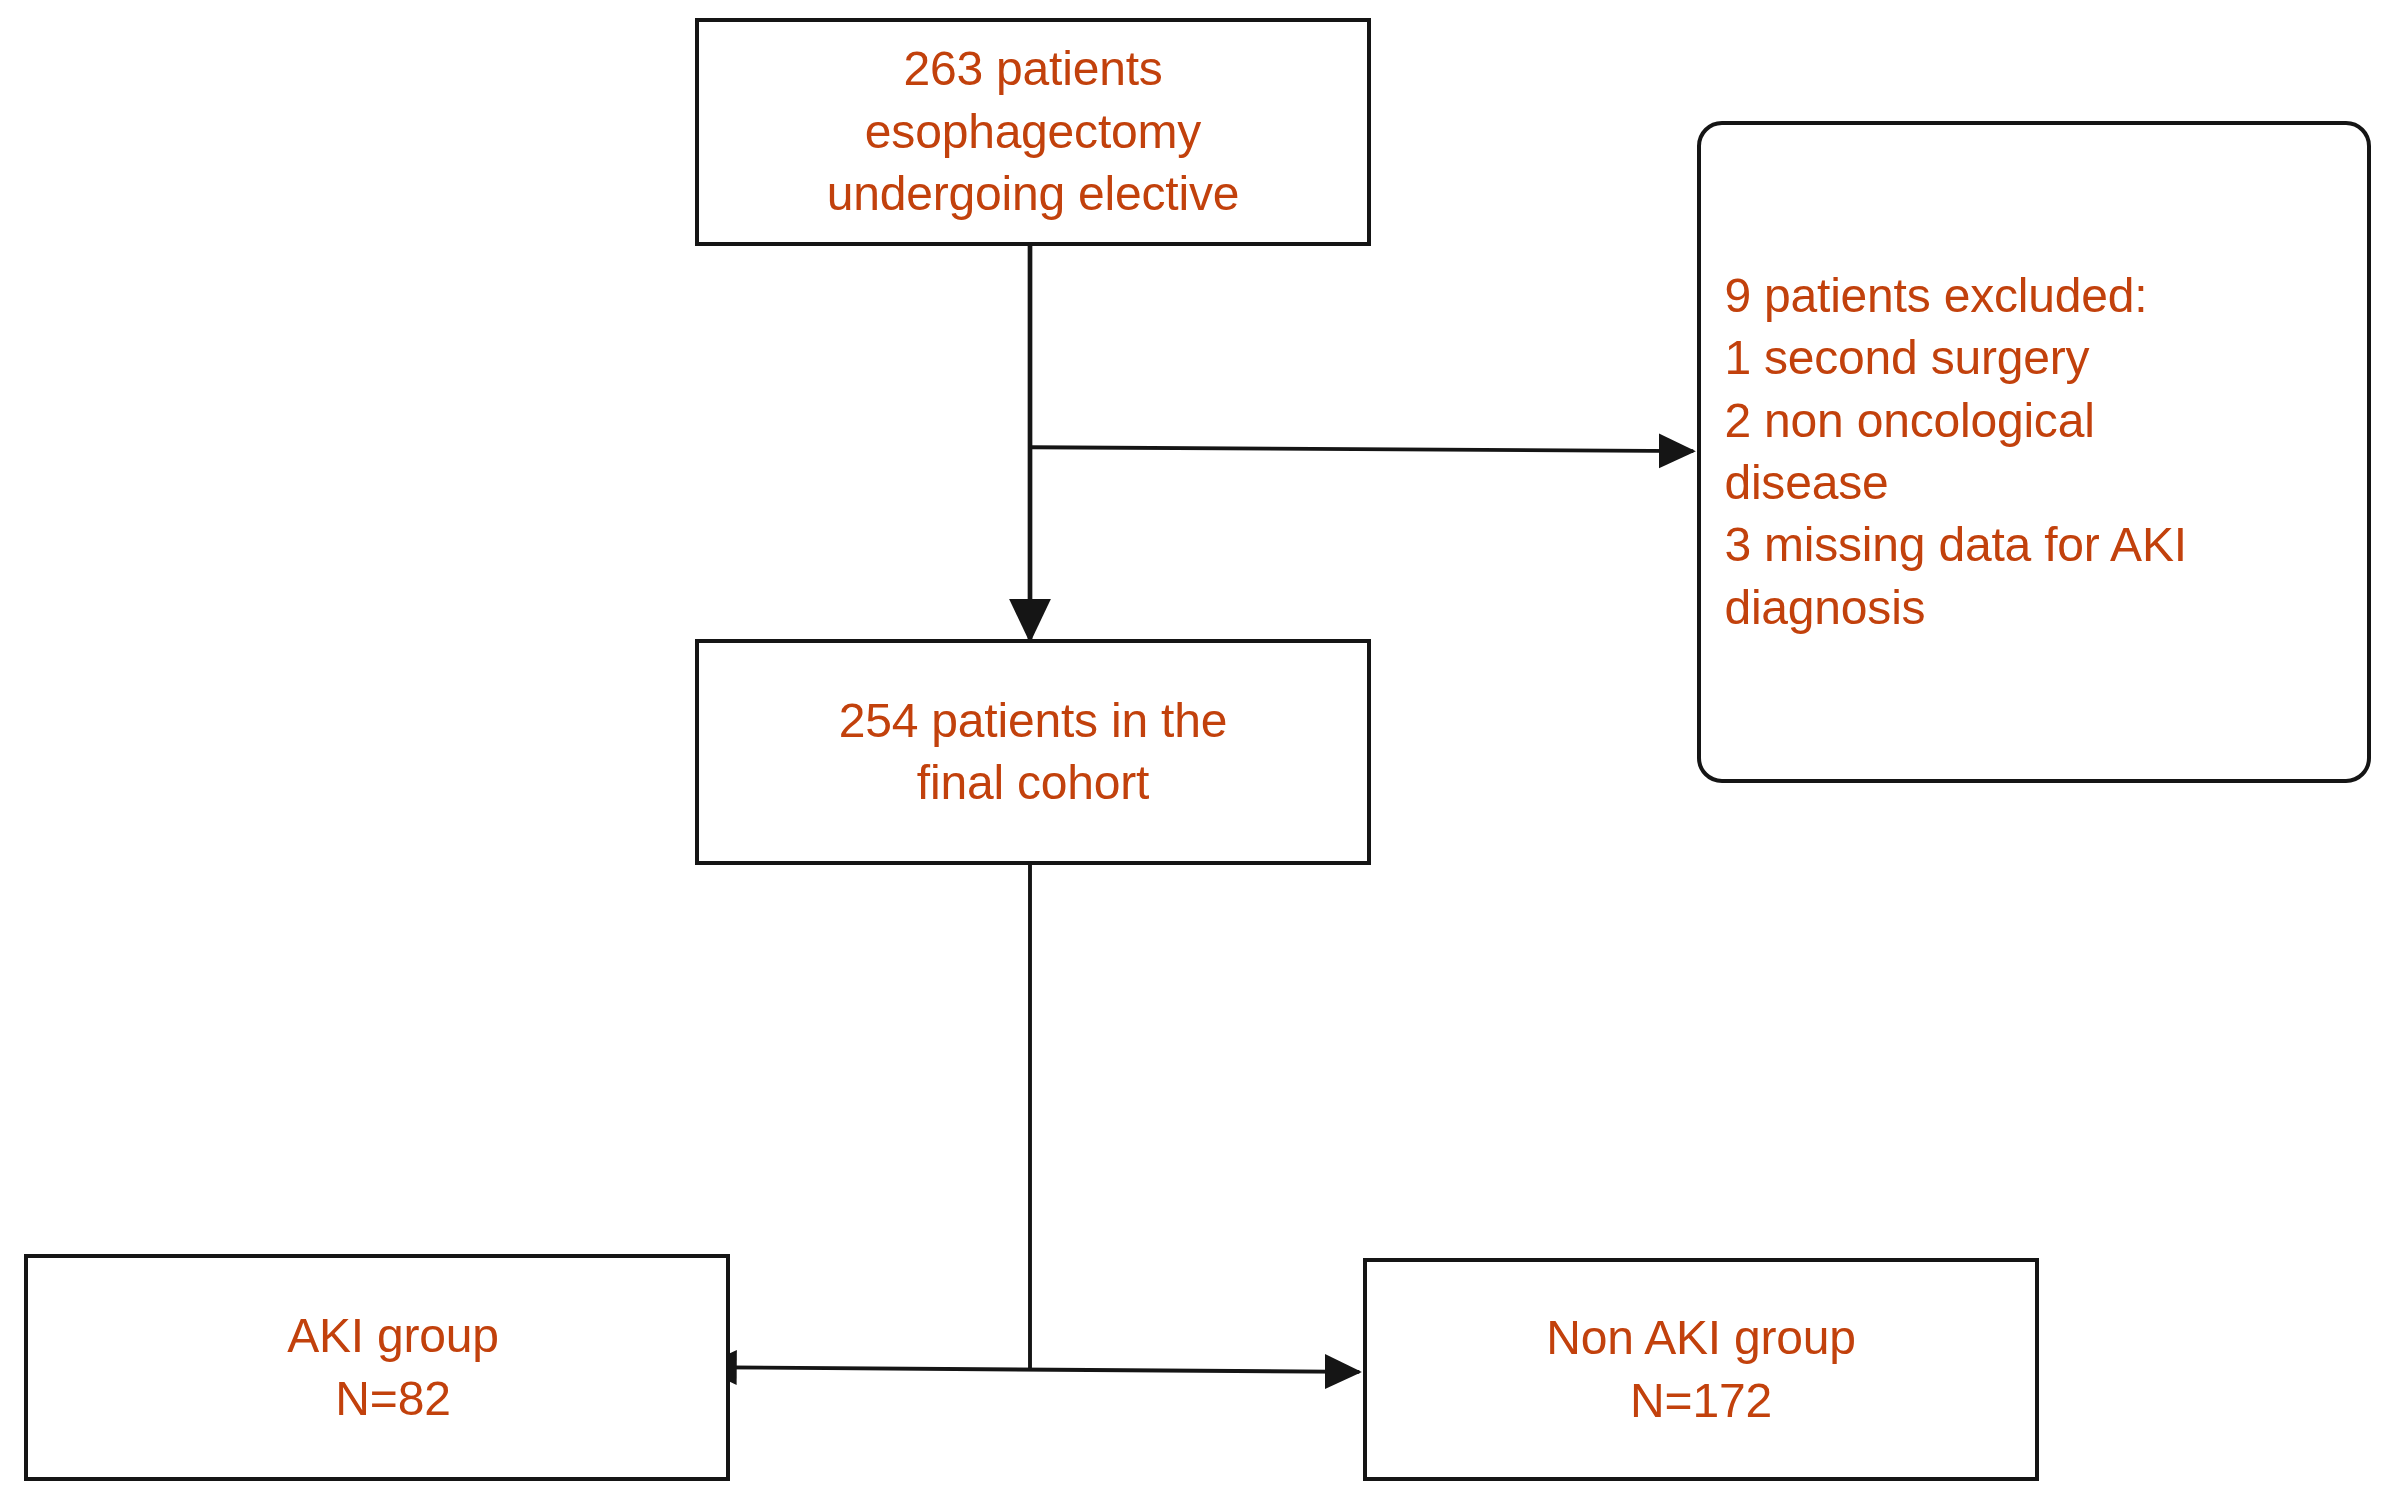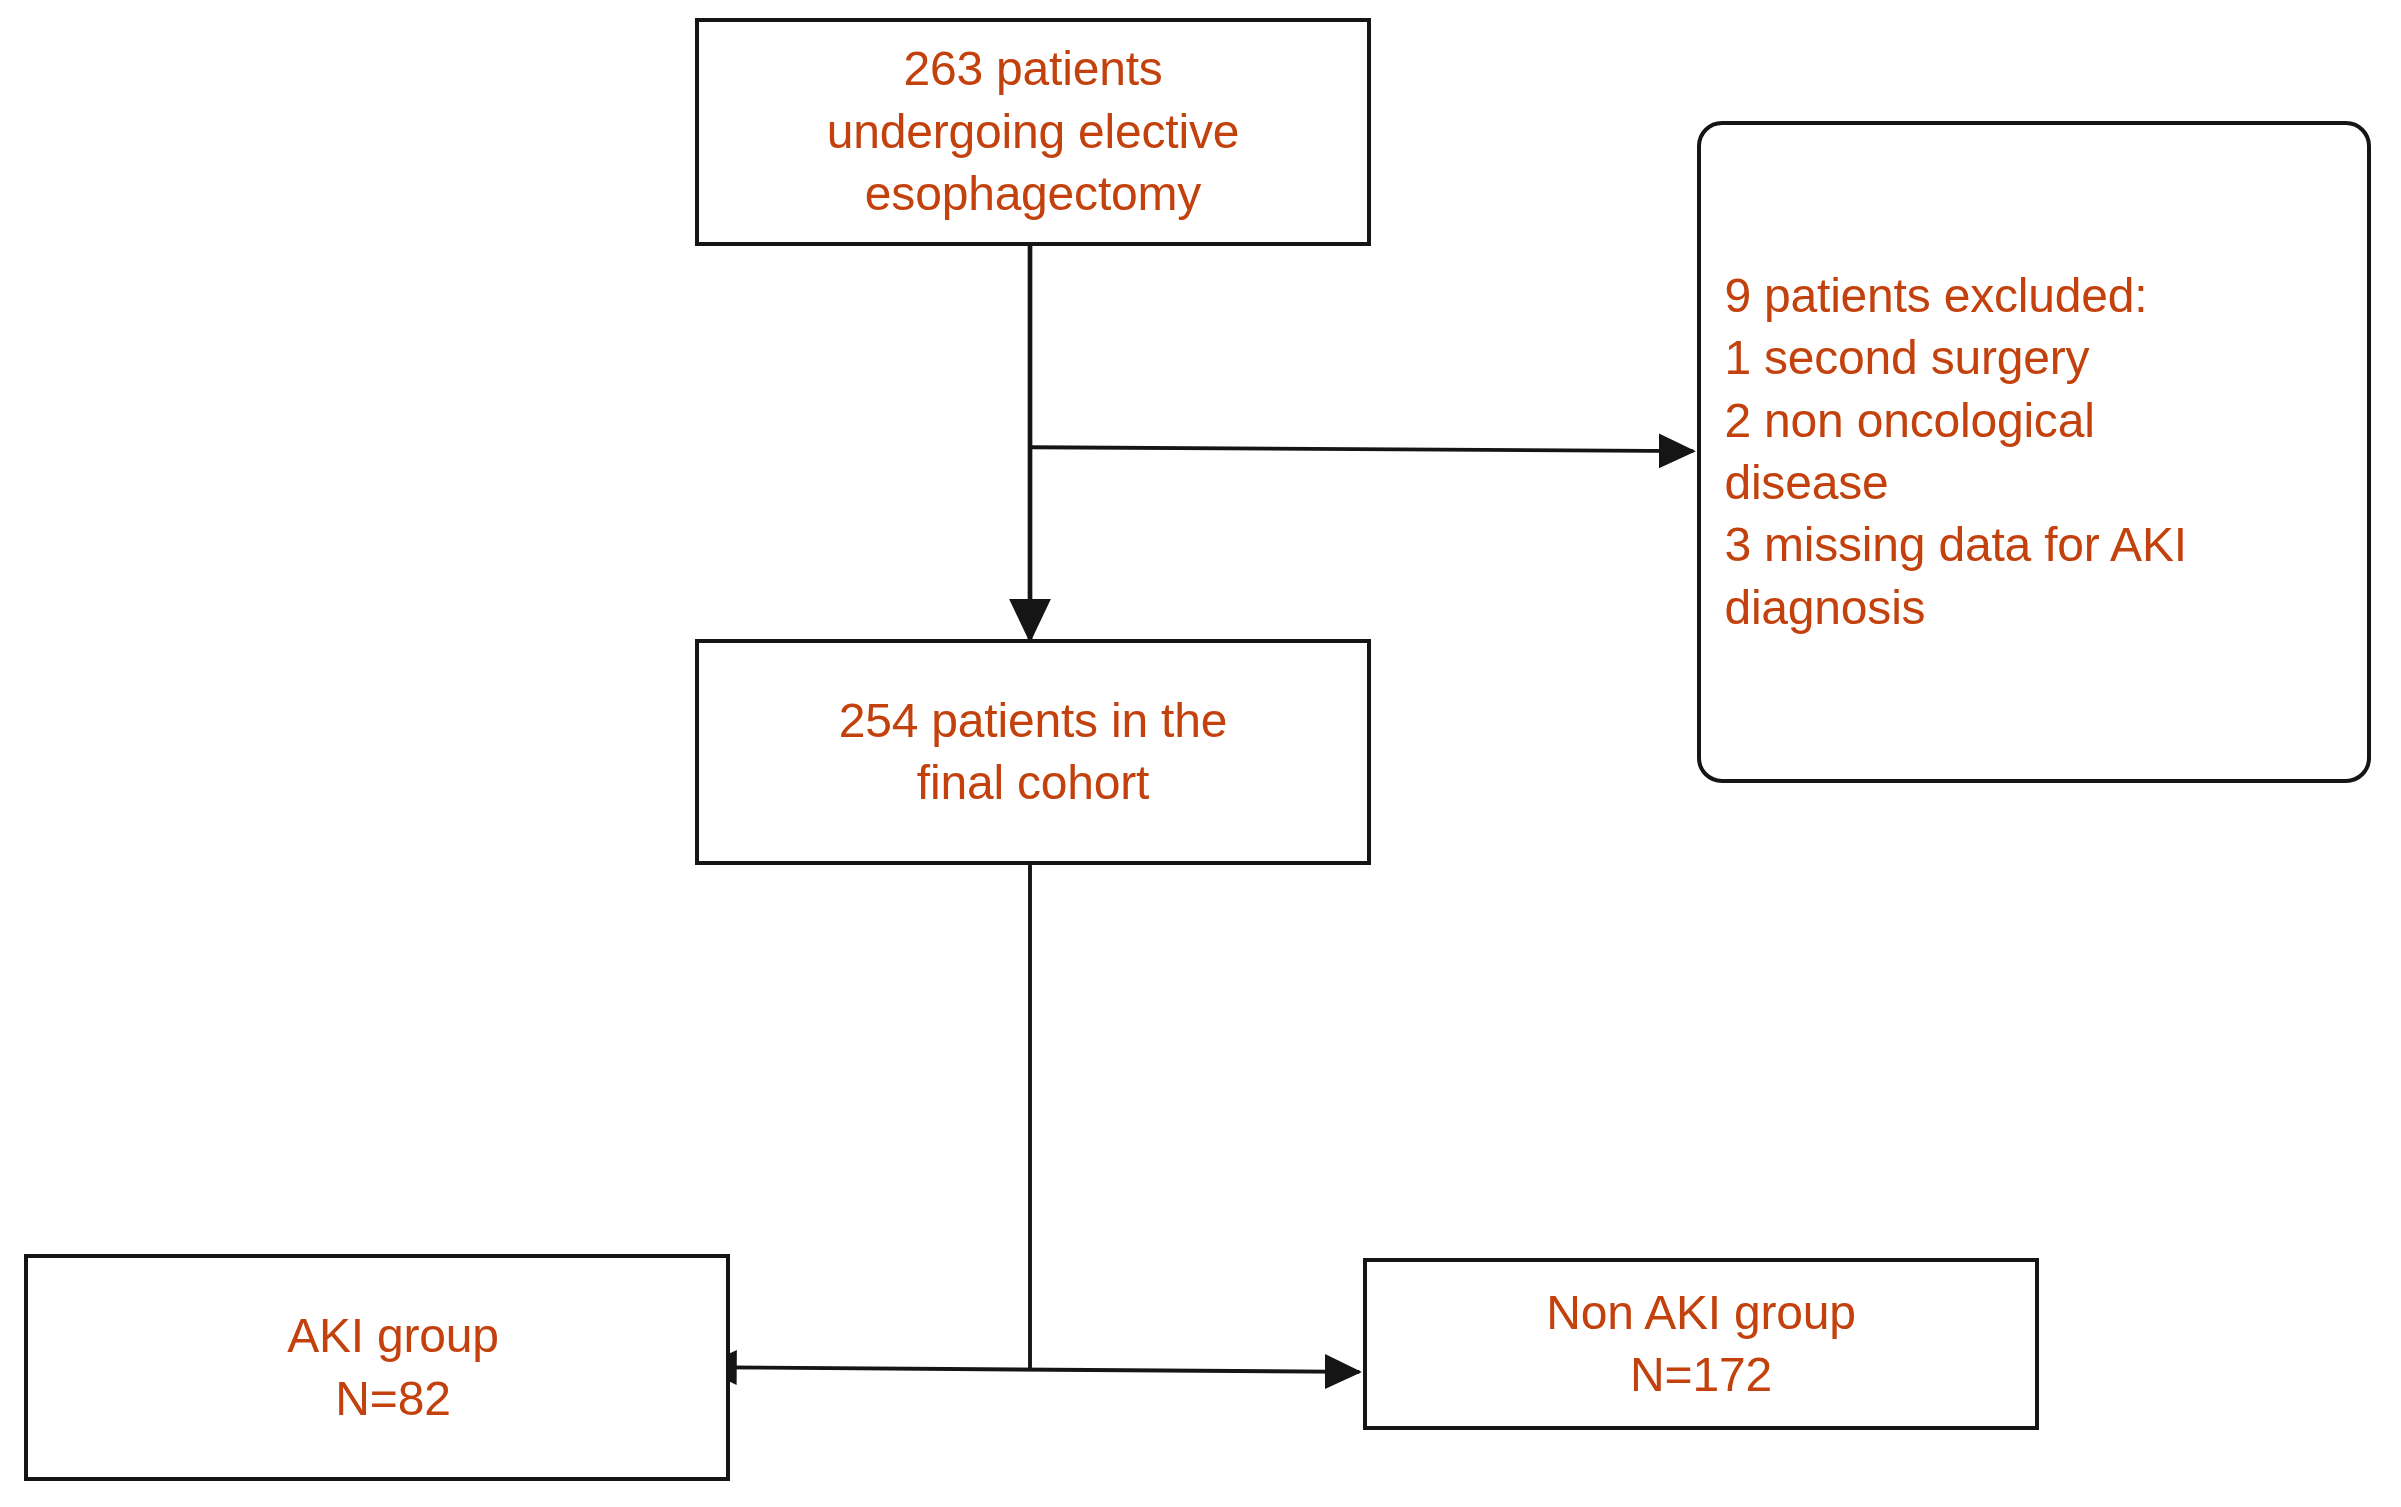--- a/index.html
+++ b/index.html
@@ -69,21 +69,21 @@
   #box-cohort {
     left: 695px;  top: 639px;
     width: 676px; height: 226px;
   }
   #box-aki {
     left: 24px;   top: 1254px;
     width: 706px; height: 227px; padding-left: 32px;
   }
   #box-nonaki {
     left: 1363px; top: 1258px;
-    width: 676px; height: 172px;
+    width: 676px; height: 223px;
   }
 </style>
 </head>
 <body>
 
 <div id="flow-root">
 
   <svg id="flow-svg" viewBox="0 0 3077 1931">
     <defs>
       <marker id="arrow-end" viewBox="0 0 12 12" refX="10.6" refY="6" markerWidth="10" markerHeight="10" orient="auto-start-reverse">
@@ -102,22 +102,22 @@
 
     
     <line x1="1320" y1="1106" x2="1320" y2="1755" stroke="#151515" stroke-width="5"></line>
 
       Non AKI group --&gt;
     <line x1="900" y1="1752" x2="1742" y2="1758" stroke="#151515" stroke-width="5" marker-start="url(#arrow-start)" marker-end="url(#arrow-end)"></line>
   </svg>
 
   <div id="box-enrolled" class="node-box center">
     <span class="node-line">263 patients</span>
+    <span class="node-line">esophagectomy</span>
     <span class="node-line">undergoing elective</span>
-    <span class="node-line">esophagectomy</span>
   </div>
 
   <div id="box-excluded" class="node-box align-left">
     <span class="node-line">9 patients excluded:</span>
     <span class="node-line">1 second surgery</span>
     <span class="node-line">2 non oncological</span>
     <span class="node-line">disease</span>
     <span class="node-line">3 missing data for AKI</span>
     <span class="node-line">diagnosis</span>
   </div>

